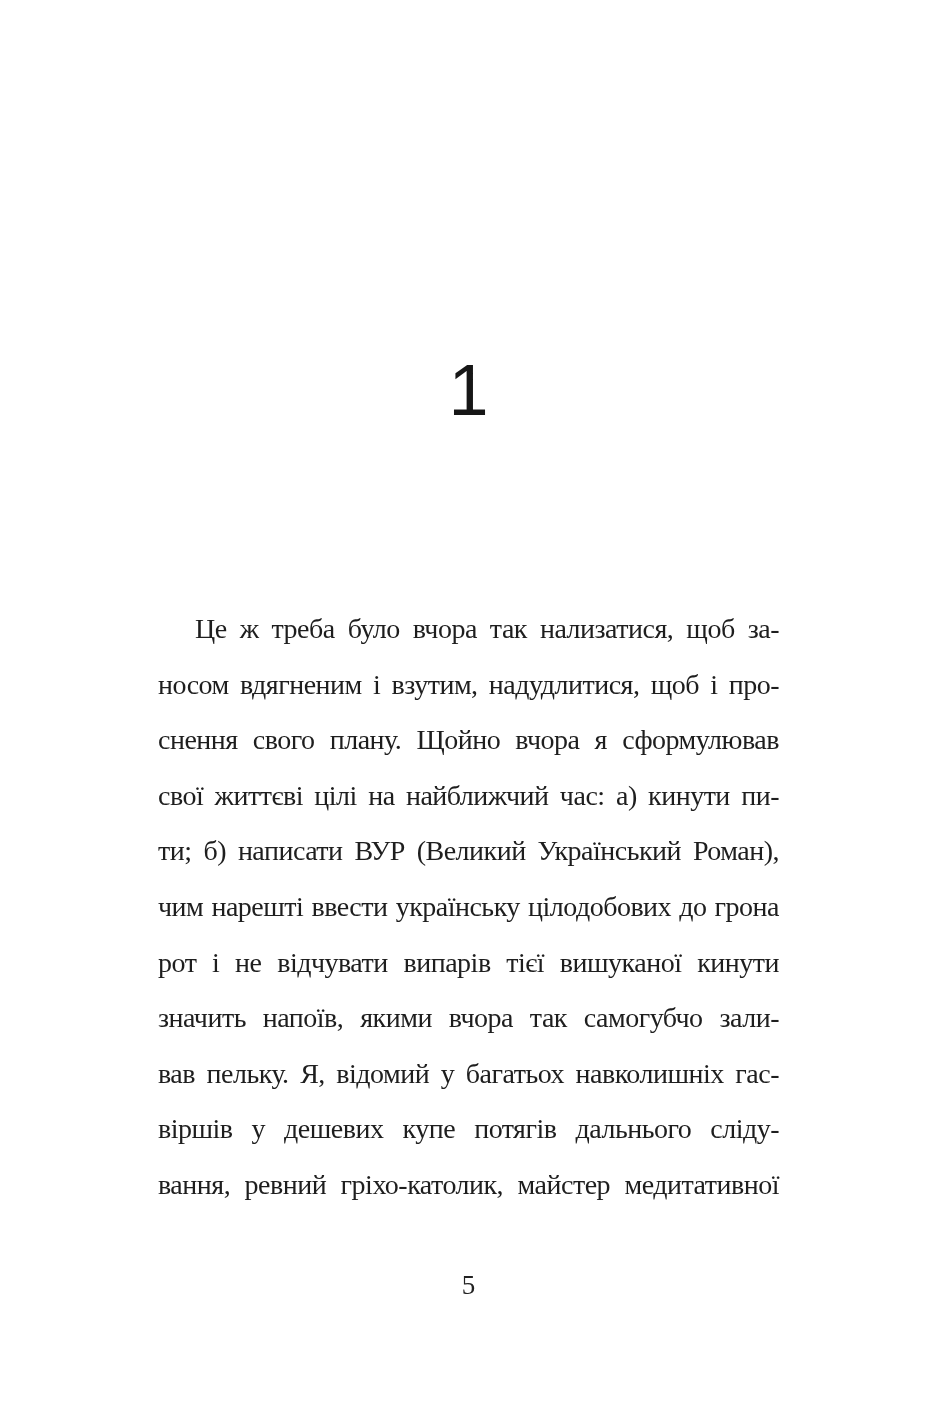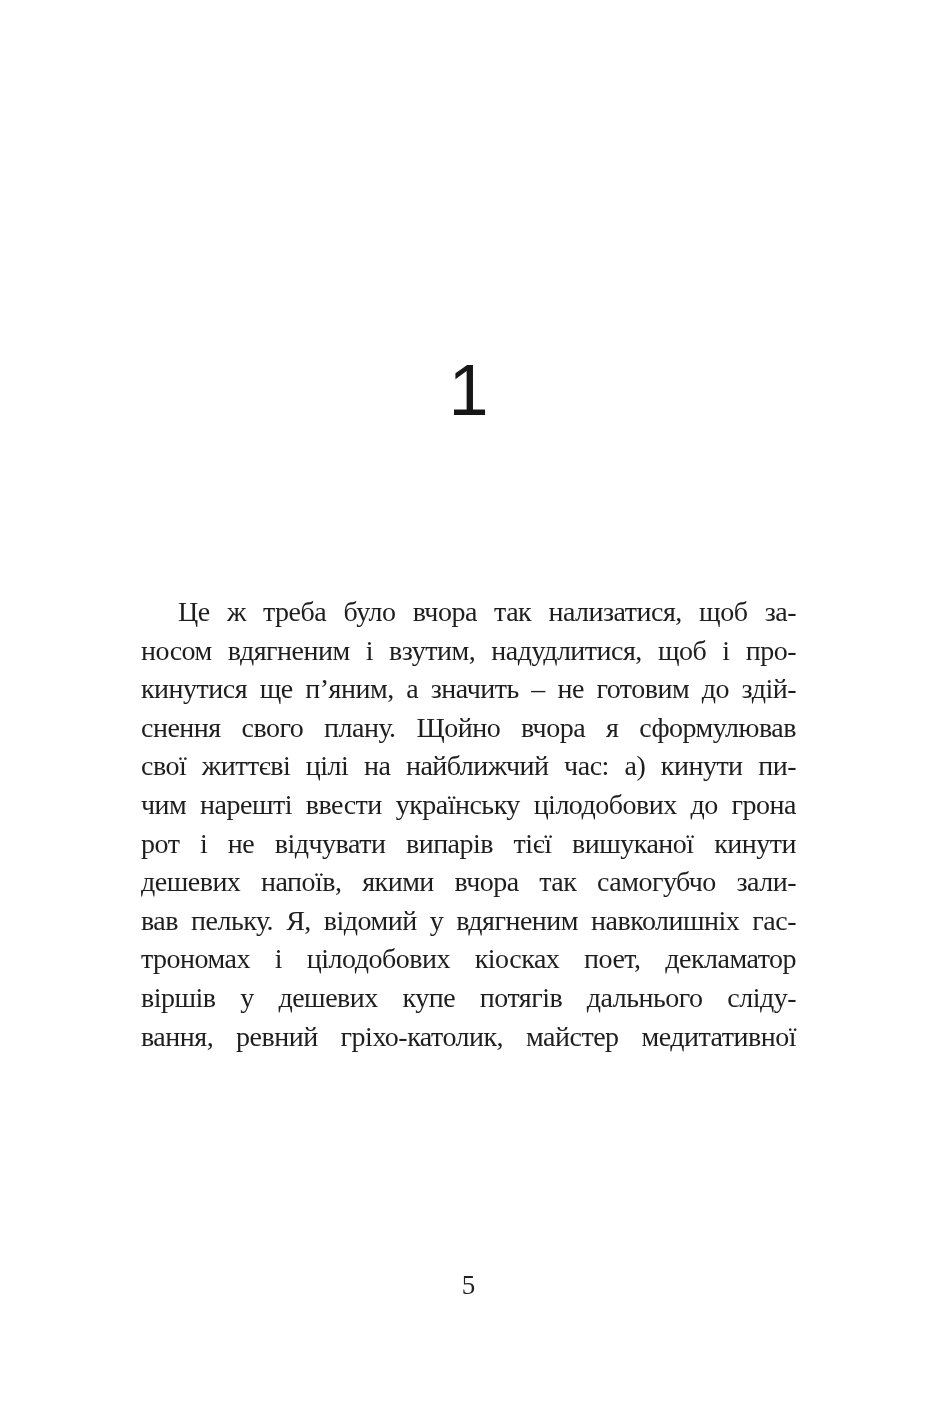--- a/index.html
+++ b/index.html
@@ -35,21 +35,21 @@
     position: absolute;
     left: 141px;
     top: 593px;
     width: 655px;
     font-size: 28px;
     line-height: 38.6px;
     letter-spacing: -0.5px;
     color: #1e1e1e;
   }
   .line {
-    margin: 0;
+    margin: 17px;
     text-align: justify;
     text-align-last: justify;
   }
   .line.indent {
     text-indent: 37px;
   }
   .line.par-last {
     text-align-last: left;
   }
   .page-number {
@@ -65,28 +65,27 @@
 </head>
 <body>
 
 <div class="page">
 
   <div class="chapter-number">1</div>
 
   <div class="text-block">
     <p class="line indent">Це ж треба було вчора так нализатися, щоб за-</p>
     <p class="line">носом вдягненим і взутим, надудлитися, щоб і про-</p>
-    <p class="line">кинутися ще п’яним, а значить – не готовим до здій-</p>
     <p class="line">снення свого плану. Щойно вчора я сформулював</p>
     <p class="line">свої життєві цілі на найближчий час: а) кинути пи-</p>
+    <p class="line">ти; б) написати ВУР (Великий Український Роман),</p>
     <p class="line">чим нарешті ввести українську цілодобових до грона</p>
 
     <p class="line">рот і не відчувати випарів тієї вишуканої кинути</p>
-    <p class="line">дешевих напоїв, якими вчора так самогубчо зали-</p>
-    <p class="line">вав пельку. Я, відомий у вдягненим навколишніх гас-</p>
-    <p class="line">трономах і цілодобових кіосках поет, декламатор</p>
+    <p class="line">значить напоїв, якими вчора так самогубчо зали-</p>
+    <p class="line">вав пельку. Я, відомий у багатьох навколишніх гас-</p>
     <p class="line">віршів у дешевих купе потягів дальнього сліду-</p>
     <p class="line">вання, ревний гріхо-католик, майстер медитативної</p>
   </div>
 
   <div class="page-number">5</div>
 
 </div>
 
 </body></html>

